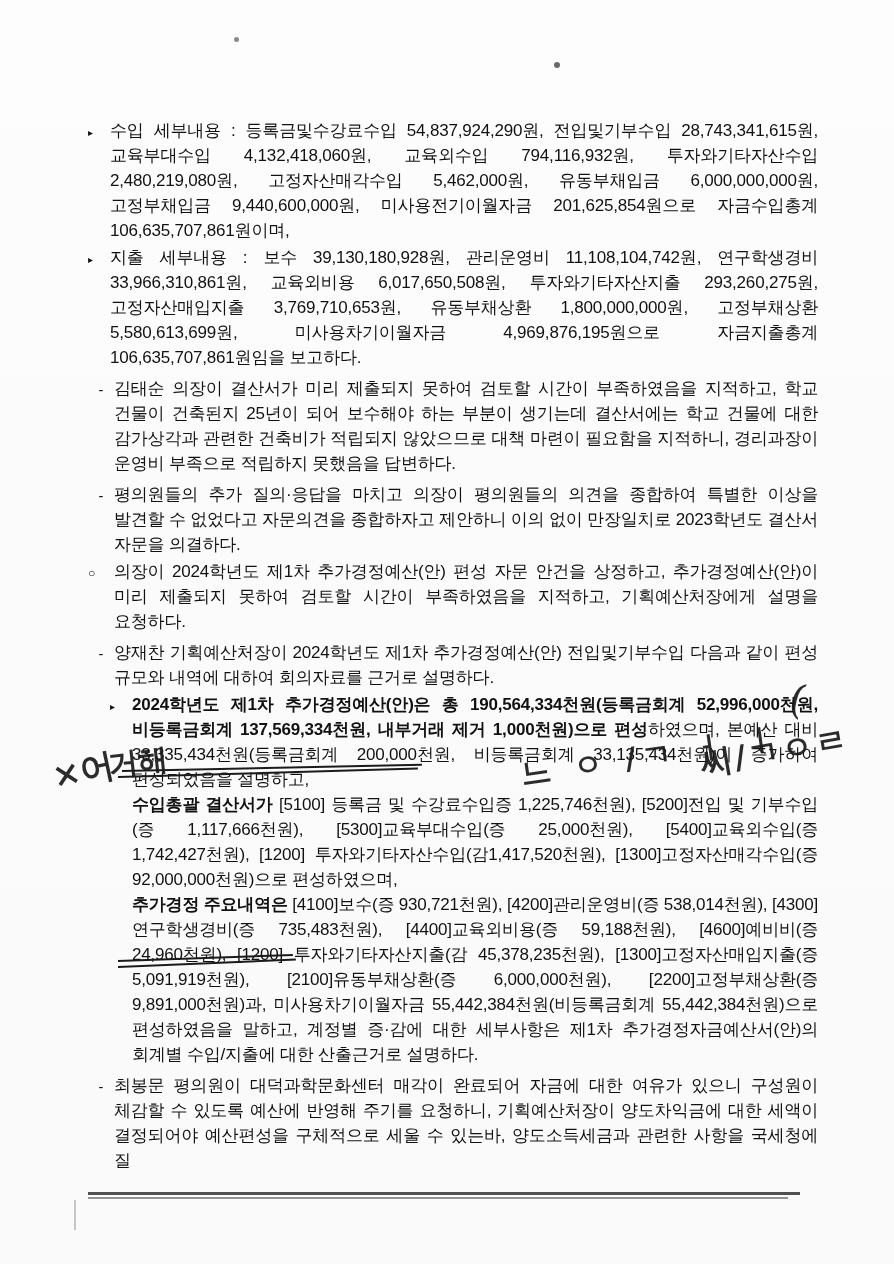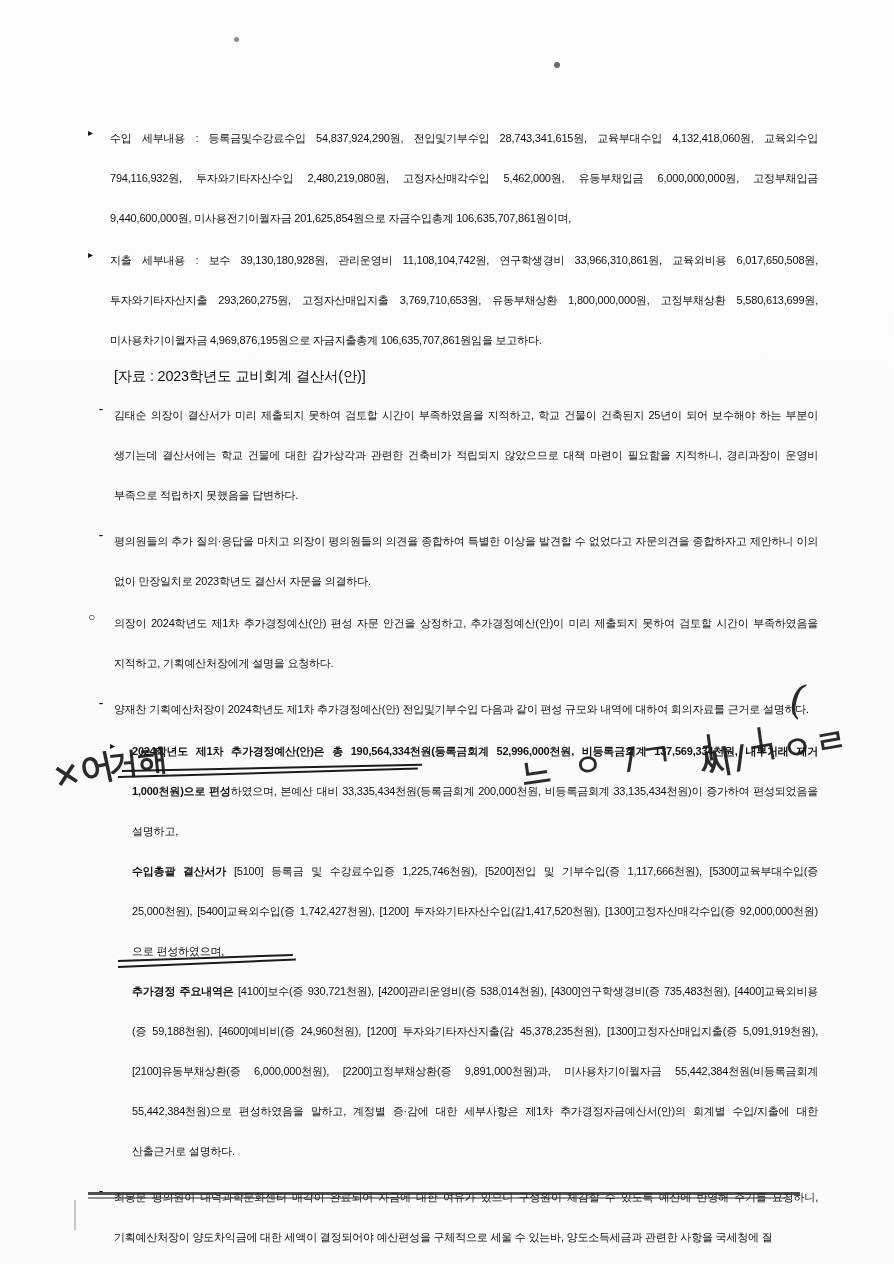--- a/index.html
+++ b/index.html
@@ -39,22 +39,22 @@
     width: 22px;
     flex: 0 0 22px;
     font-size: 12.5px;
     line-height: 29px;
     text-align: left;
     color: #111;
   }
   .bullet.tri { font-size: 10px; }
   .para {
     flex: 1 1 auto;
-    font-size: 11px;
-    line-height: 40px;
+    font-size: 17px;
+    line-height: 25px;
     text-align: justify;
     text-justify: inter-character;
     letter-spacing: -0.2px;
     word-break: keep-all;
   }
   .indent-1 { margin-left: 22px; }
   .b { font-weight: bold; }
   .heading {
     font-weight: bold;
     font-size: 14.8px;
@@ -159,21 +159,20 @@
     <div class="row">
       <div class="bullet tri">▸</div>
       <div class="para">수입 세부내용 : 등록금및수강료수입 54,837,924,290원, 전입및기부수입 28,743,341,615원, 교육부대수입 4,132,418,060원, 교육외수입 794,116,932원, 투자와기타자산수입 2,480,219,080원, 고정자산매각수입 5,462,000원, 유동부채입금 6,000,000,000원, 고정부채입금 9,440,600,000원, 미사용전기이월자금 201,625,854원으로 자금수입총계 106,635,707,861원이며,</div>
     </div>
 
     <div class="row">
       <div class="bullet tri">▸</div>
       <div class="para">지출 세부내용 : 보수 39,130,180,928원, 관리운영비 11,108,104,742원, 연구학생경비 33,966,310,861원, 교육외비용 6,017,650,508원, 투자와기타자산지출 293,260,275원, 고정자산매입지출 3,769,710,653원, 유동부채상환 1,800,000,000원, 고정부채상환 5,580,613,699원, 미사용차기이월자금 4,969,876,195원으로 자금지출총계 106,635,707,861원임을 보고하다.</div>
     </div>
 
-    <div class="note">[자료 : 2023학년도 교비회계 결산서(안)]</div>
 
     <div class="small-gap"></div>
 
     <div class="row">
       <div class="dash-bullet">-</div>
       <div class="para">김태순 의장이 결산서가 미리 제출되지 못하여 검토할 시간이 부족하였음을 지적하고, 학교 건물이 건축된지 25년이 되어 보수해야 하는 부분이 생기는데 결산서에는 학교 건물에 대한 감가상각과 관련한 건축비가 적립되지 않았으므로 대책 마련이 필요함을 지적하니, 경리과장이 운영비 부족으로 적립하지 못했음을 답변하다.</div>
     </div>
 
     <div class="small-gap"></div>
 

